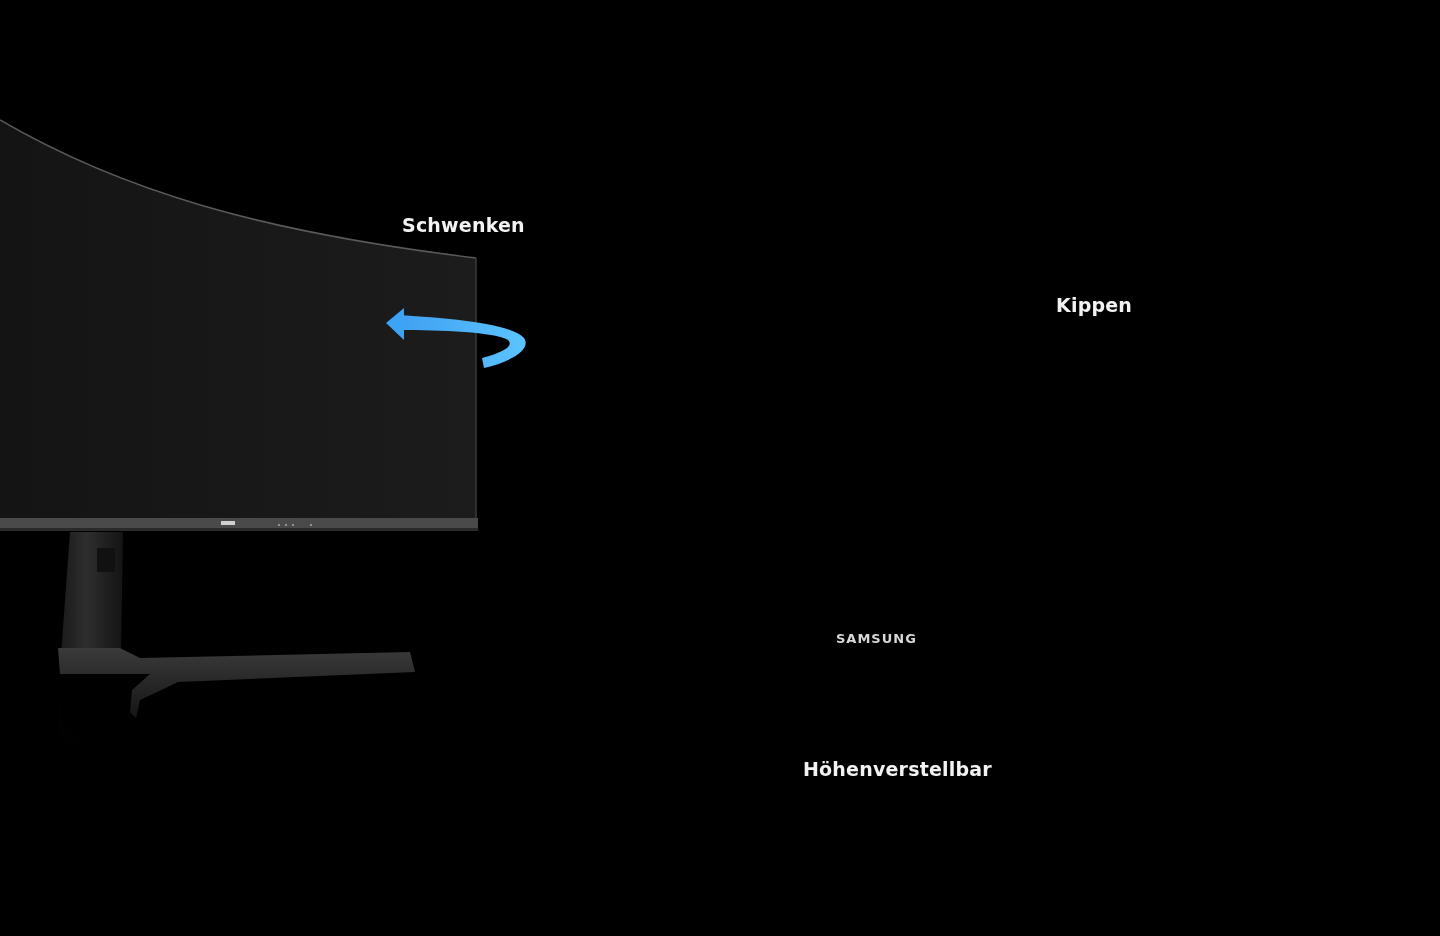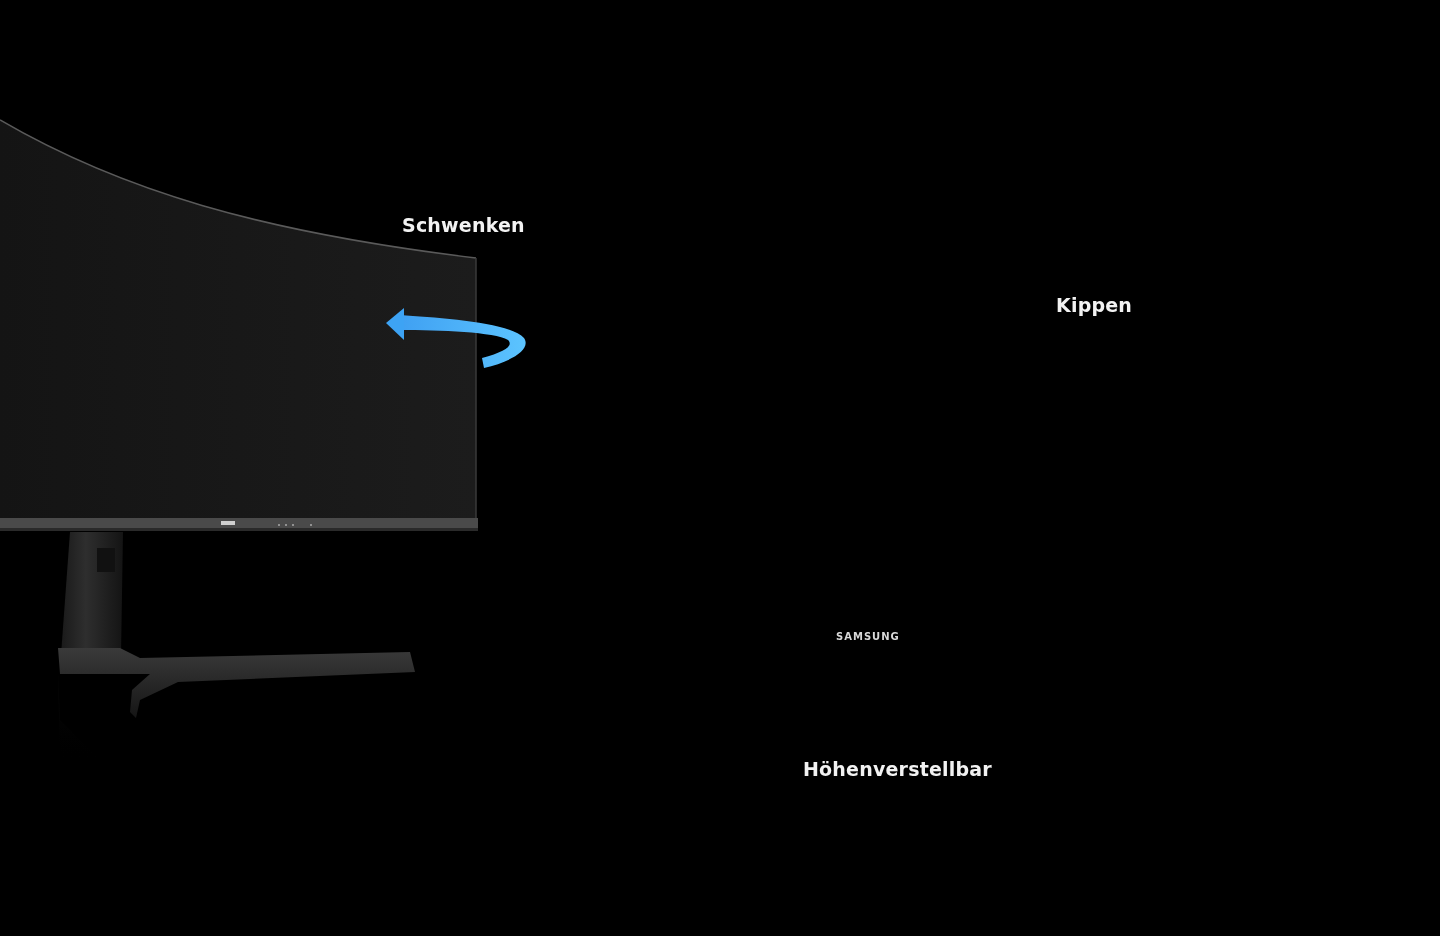--- a/index.html
+++ b/index.html
@@ -7,21 +7,21 @@
   .scene { position:absolute; left:0; top:0; width:1440px; height:936px; }
   .label {
     position:absolute; color:#f2f2f2; font-family:"DejaVu Sans", sans-serif;
     font-weight:bold; font-size:19px; letter-spacing:0.2px; white-space:nowrap;
   }
   #lbl-swivel { left:402px; top:214px; }
   #lbl-tilt { left:1056px; top:294px; }
   #lbl-height { left:803px; top:758px; }
   .brand {
     position:absolute; color:#d8d8d8; font-family:"DejaVu Sans", sans-serif;
-    font-weight:bold; font-size:10px; letter-spacing:1px;
+    font-weight:bold; font-size:13px; letter-spacing:1px;
   }
   #brand-height { left:836px; top:631px; }
 </style>
 </head>
 <body>
 
 
 
 <svg class="scene" viewBox="0 0 1440 936" xmlns="http://www.w3.org/2000/svg">
   <defs>

